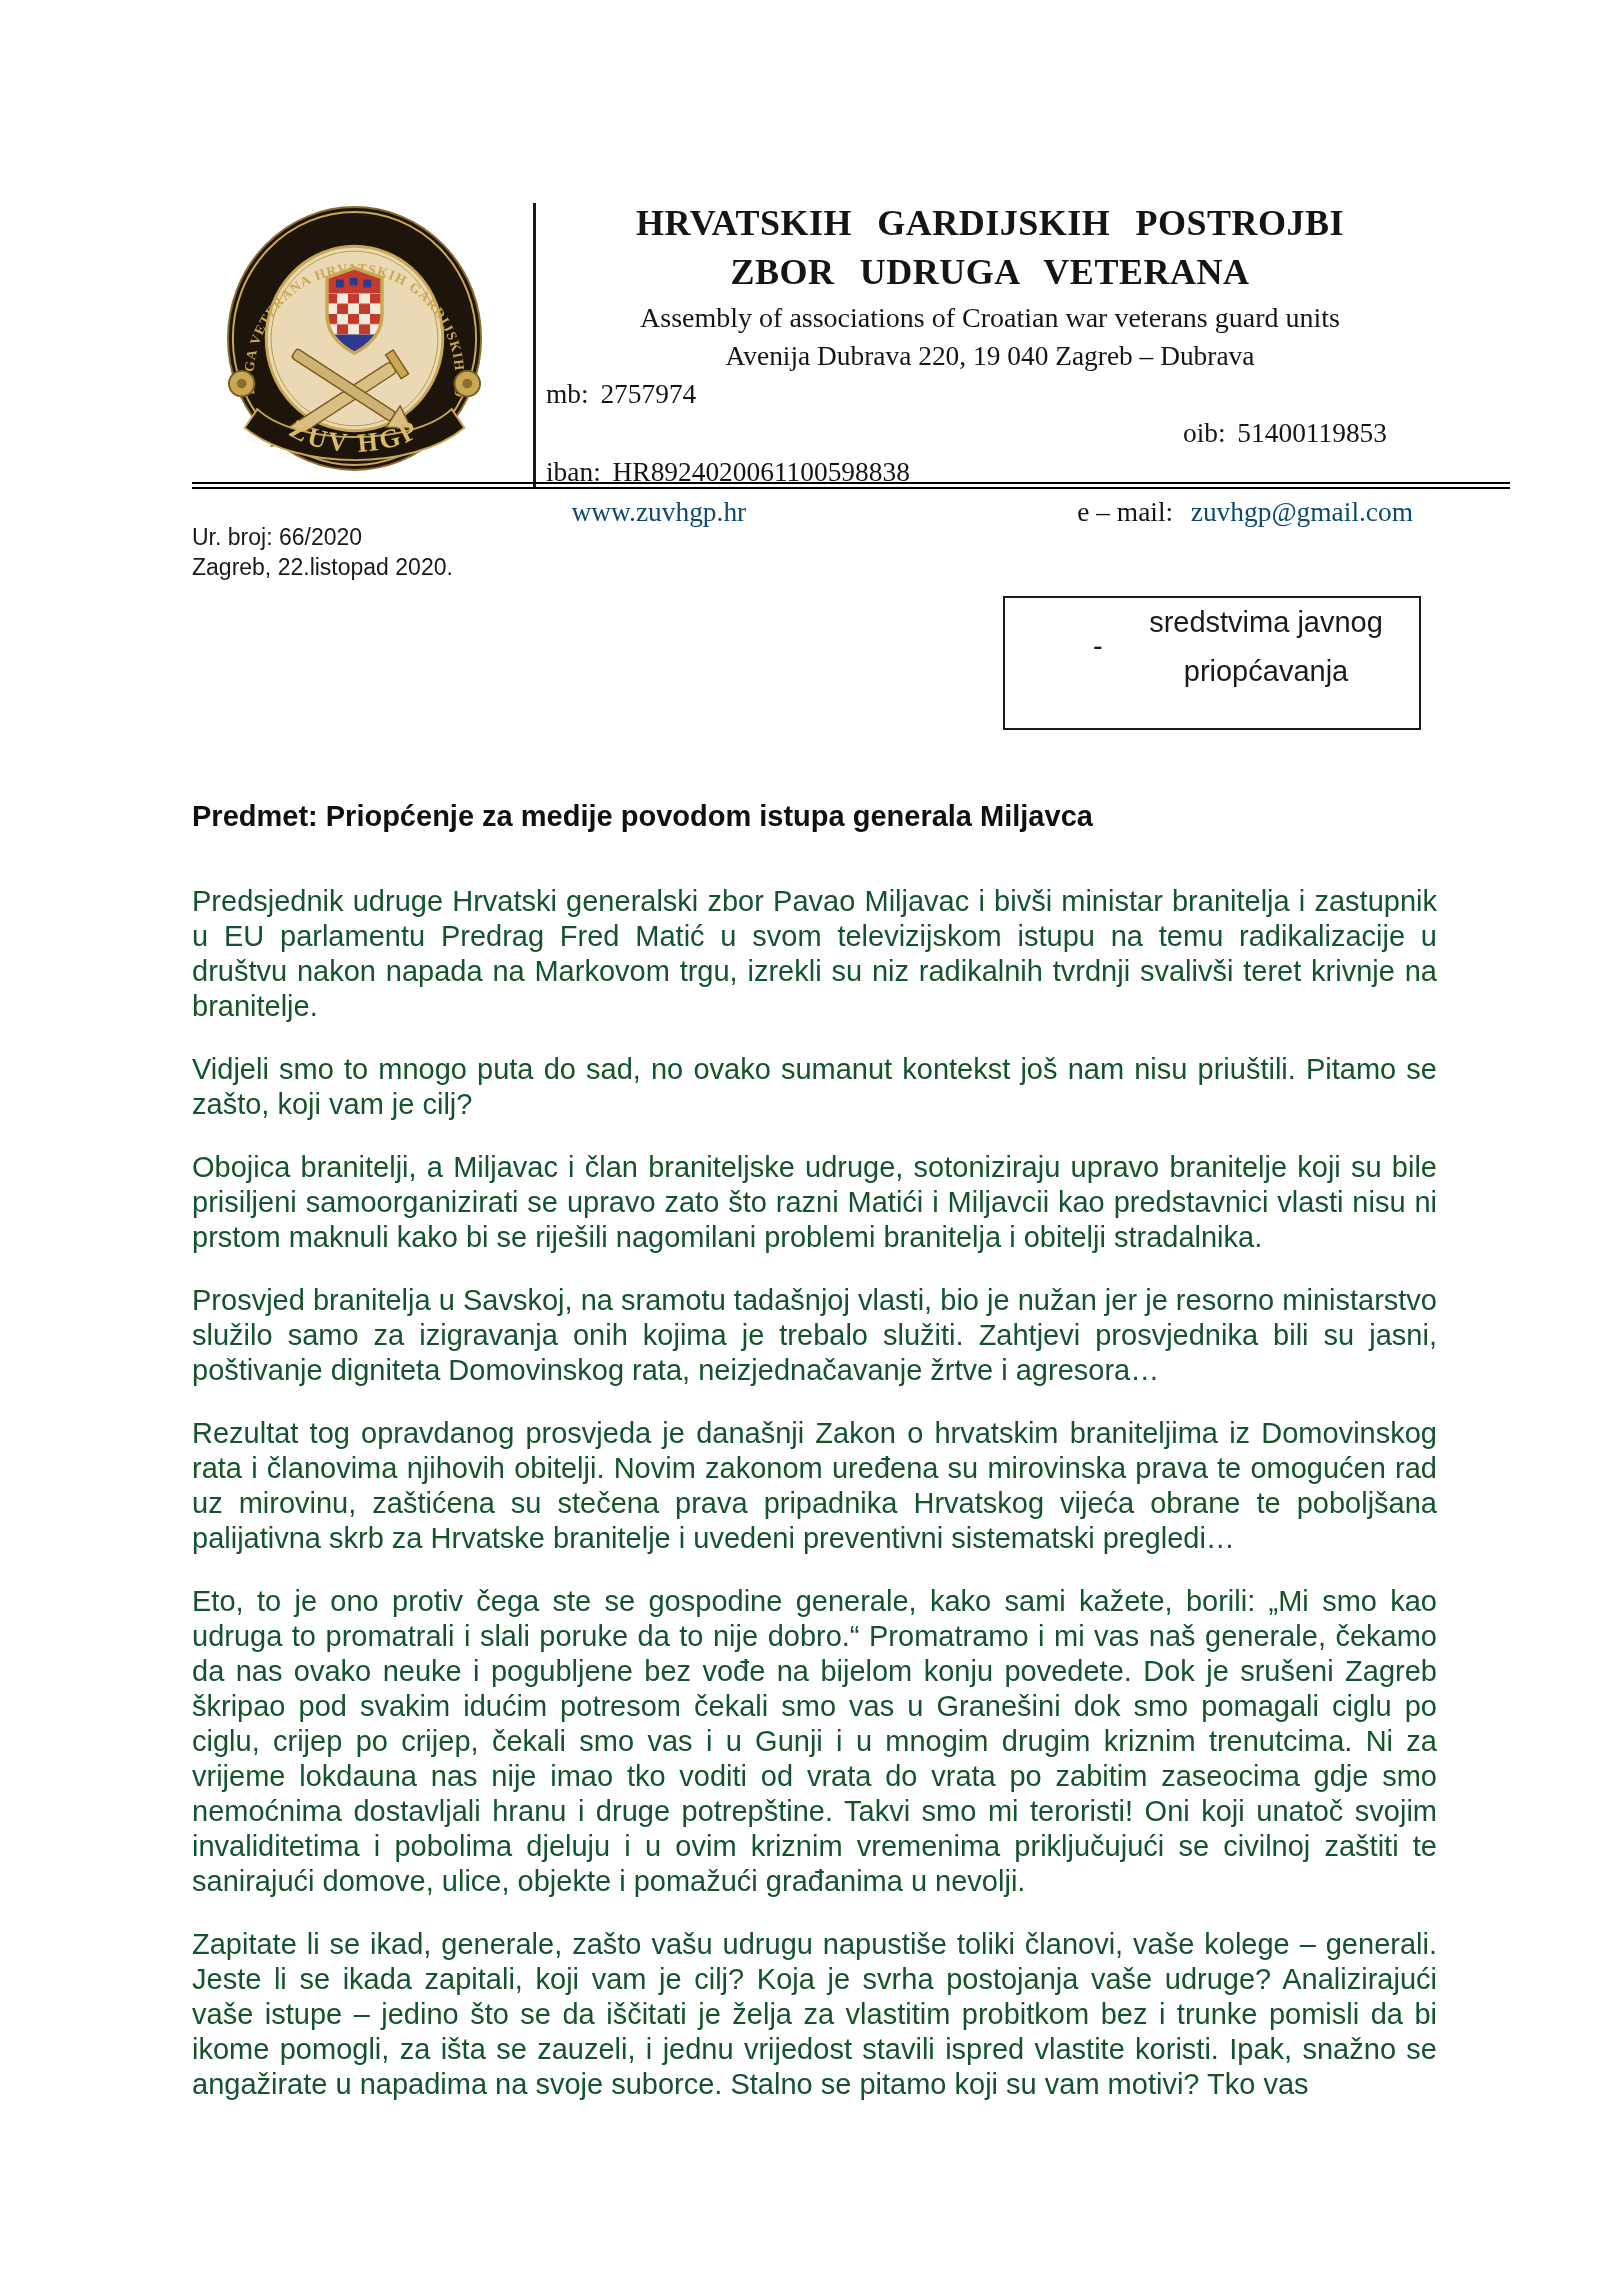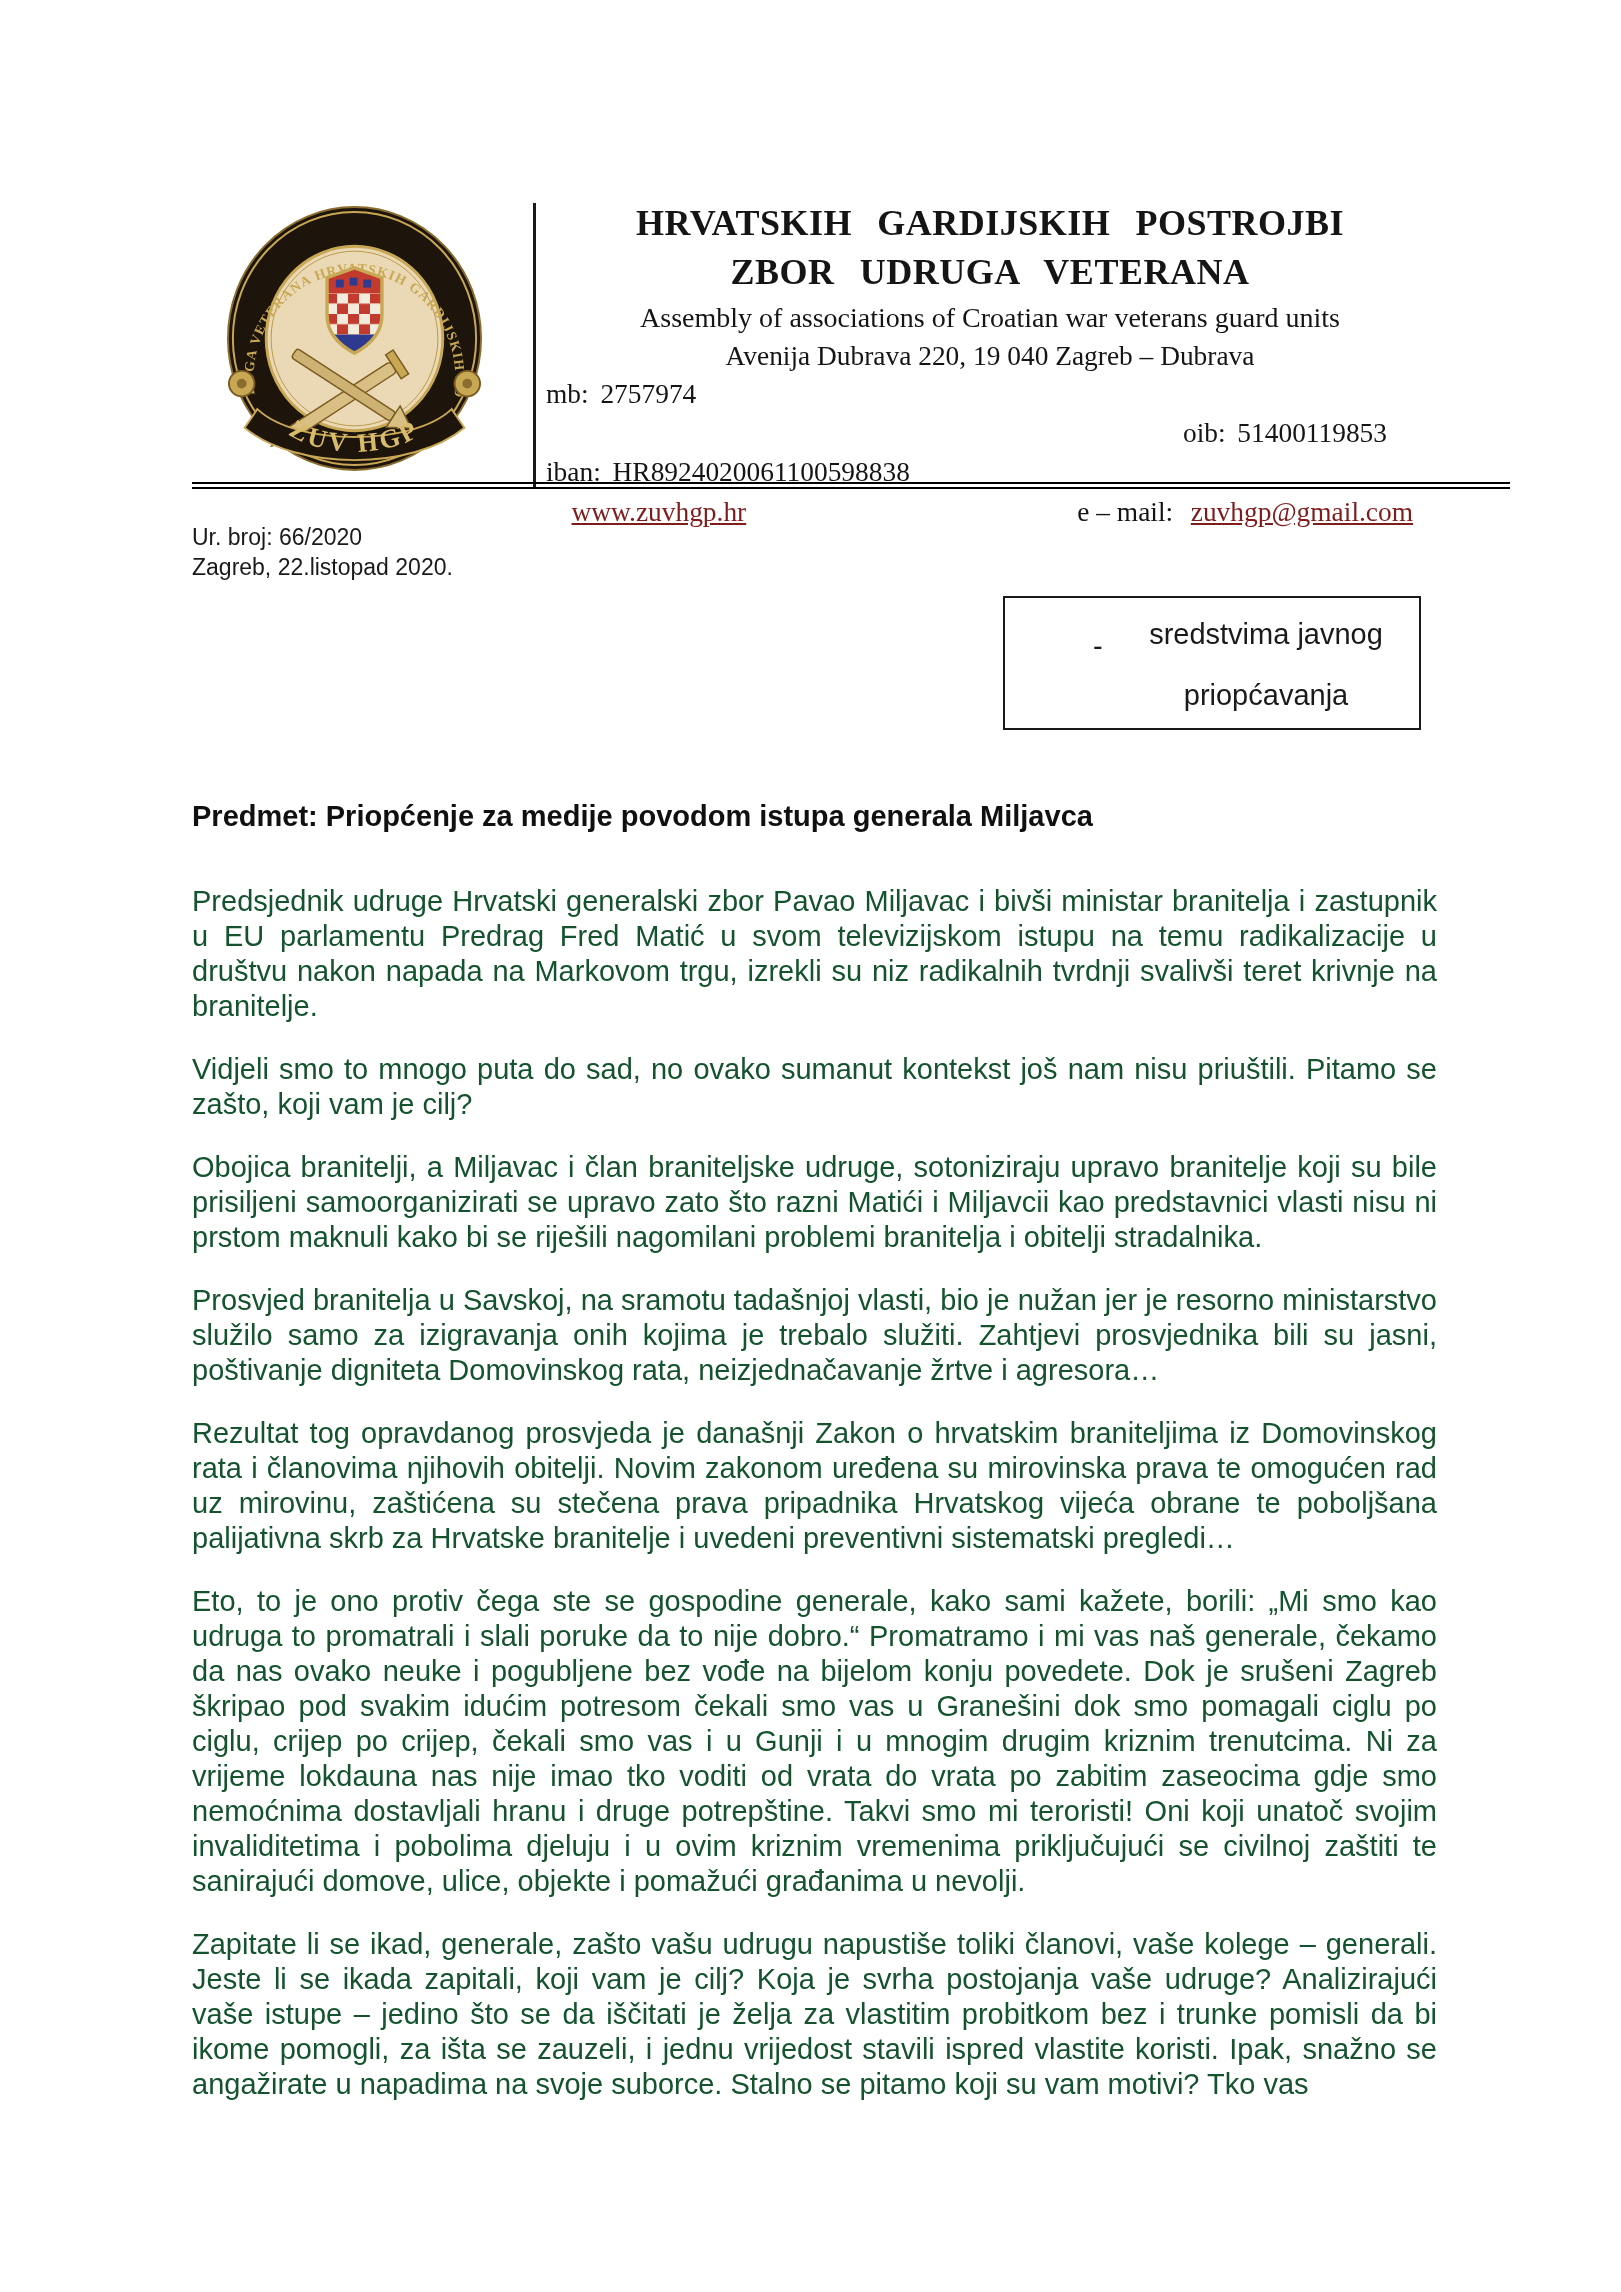--- a/index.html
+++ b/index.html
@@ -23,36 +23,36 @@
   }
   .org-title { text-align:center; font-weight:bold; font-size:36px; line-height:49px; word-spacing:15.7px; letter-spacing:0.5px; }
   .org-sub   { text-align:center; font-size:28px; line-height:38px; margin-top:2px; }
   .org-addr  { text-align:center; font-size:27.4px; line-height:38px; }
   .hrow { display:flex; font-size:27.4px; line-height:39px;flex-direction:column; }
   .hrow .right-part { margin-left:auto; margin-right:47px; }
   .label-gap { display:inline-block; margin-right:11.8px; }
   .web-row { display:flex; font-size:27.4px; line-height:41px; }
   .web-row .site { margin-left:25.5px; }
   .web-row .mail-group { margin-left:auto; margin-right:21px; display:flex; gap:17.6px; }
-  a.doc-link { color:#7f1d1d; text-decoration:underline; cursor:pointer; }
+  a.doc-link { color:#0c4a6e; cursor:pointer; }
   .double-line {
     position:absolute; left:192px; top:482px; width:1318px; height:2.9px;
     border-top:2.9px solid #000; border-bottom:2px solid #000;
   }
 
   
   .meta { position:absolute; left:192px; top:522px; font-size:23px; line-height:30px; color:#1a1a1a; }
 
   
   .recipient-box {
     position:absolute; left:1003px; top:596px; width:418px; height:134px;
     border:2px solid #1a1a1a; box-sizing:border-box;
     font-size:29px; line-height:49px; color:#1a1a1a;
   }
-  .recipient-box .bline { padding-left:108px; text-align:center;margin-top:12px; }
+  .recipient-box .bline { padding-left:108px; text-align:center; }
   .recipient-box .dash { position:absolute; left:88px; top:23.5px; }
 
   
   .subject { position:absolute; left:192px; top:800px; width:1245px; font-weight:bold; font-size:29px; color:#101010; }
   .body-text { position:absolute; left:192px; top:884px; width:1245px; font-size:29px; line-height:35px; color:#14532d; }
   .para { margin:0 0 28px 0; text-align:justify; }
   .para:last-child { margin-bottom:0; }
 </style>
 </head>
 <body>

